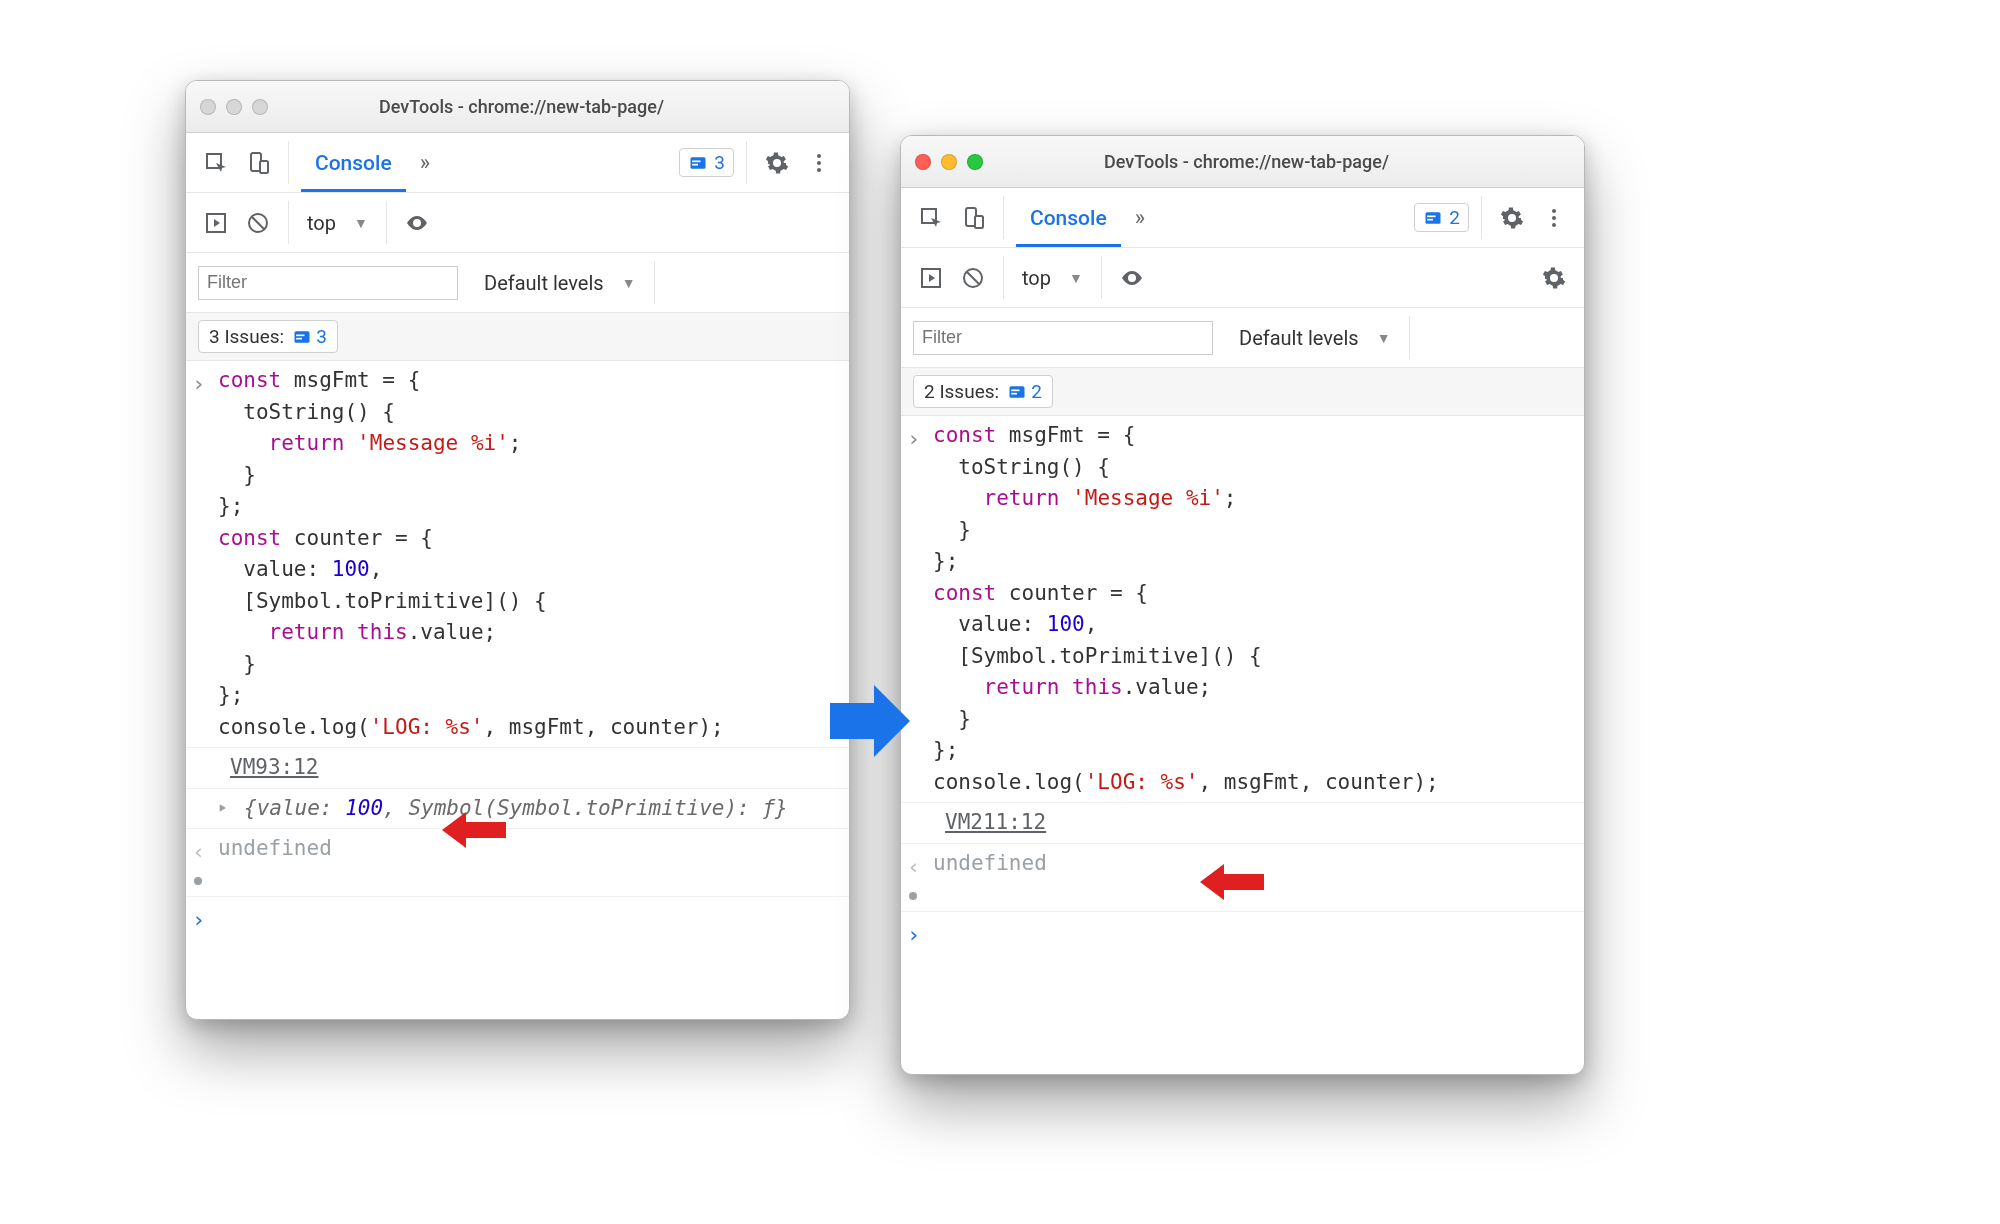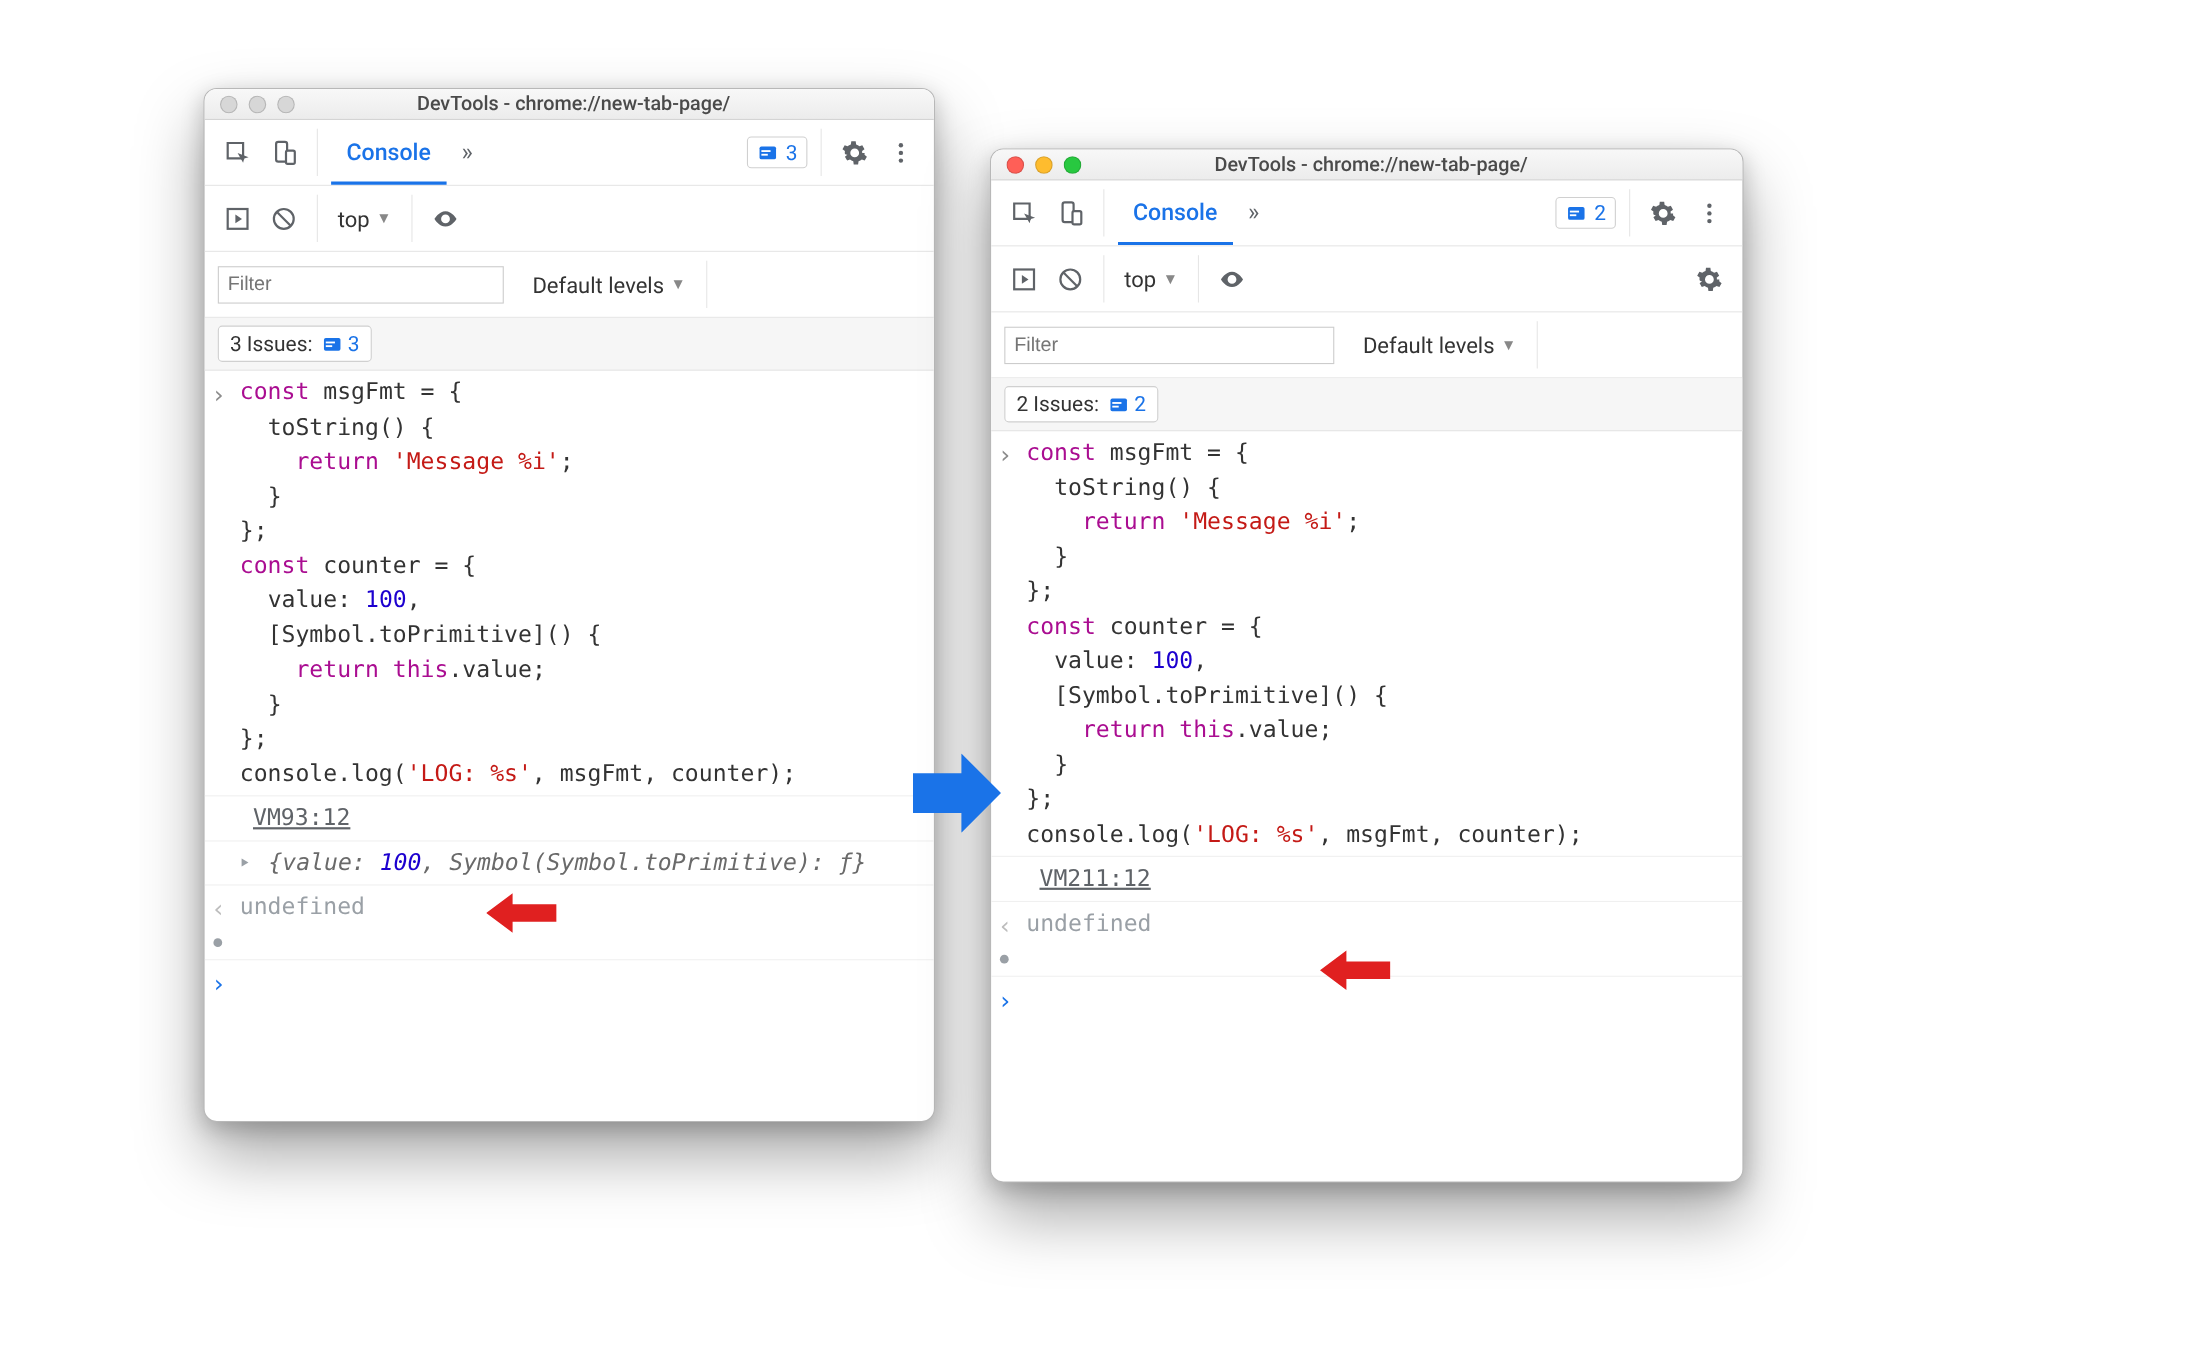--- a/index.html
+++ b/index.html
@@ -29,21 +29,21 @@
     position: absolute;
     background: #fff;
     border: 1px solid #b8b8b8;
     border-radius: 12px;
     box-shadow: 0 30px 60px rgba(0,0,0,0.35), 0 6px 20px rgba(0,0,0,0.2);
     overflow: hidden;
     display: flex;
     flex-direction: column;
   }
   .titlebar {
-    height: 28px;
+    height: 52px;
     background: linear-gradient(#f8f8f8,#ececec);
     border-bottom: 1px solid #d0d0d0;
     display: flex;
     align-items: center;
     padding: 0 14px;
     gap: 5px;
     flex: 0 0 auto;
   }
   .traffic { display: flex; gap: 10px; }
   .traffic span {
@@ -110,21 +110,21 @@
     border-radius: 4px;
     padding: 2px 8px;
     color: #1a73e8;
     font-size: 19px;
   }
   .issues-badge svg { width: 20px; height: 20px; }
   .flex-spacer { flex: 1; }
   .dropdown {
     display: inline-flex;
     align-items: center;
-    gap: 6px;
+    gap: 18px;
     color: #333;
     font-size: 20px;
     padding: 0 6px;
   }
   .dropdown .tri { color: #888; font-size: 14px; }
   .filter-input {
     flex: 0 0 auto;
     width: 260px;
     height: 34px;
     border: 1px solid #ccc;

